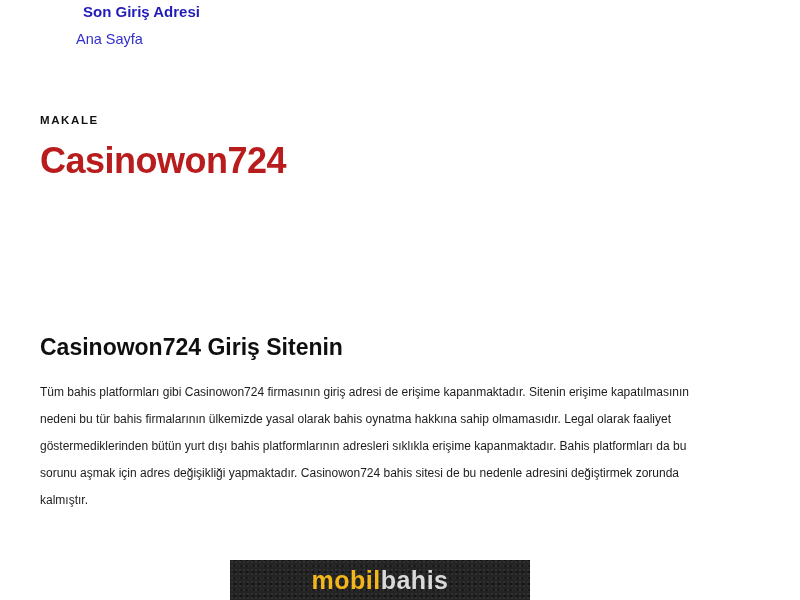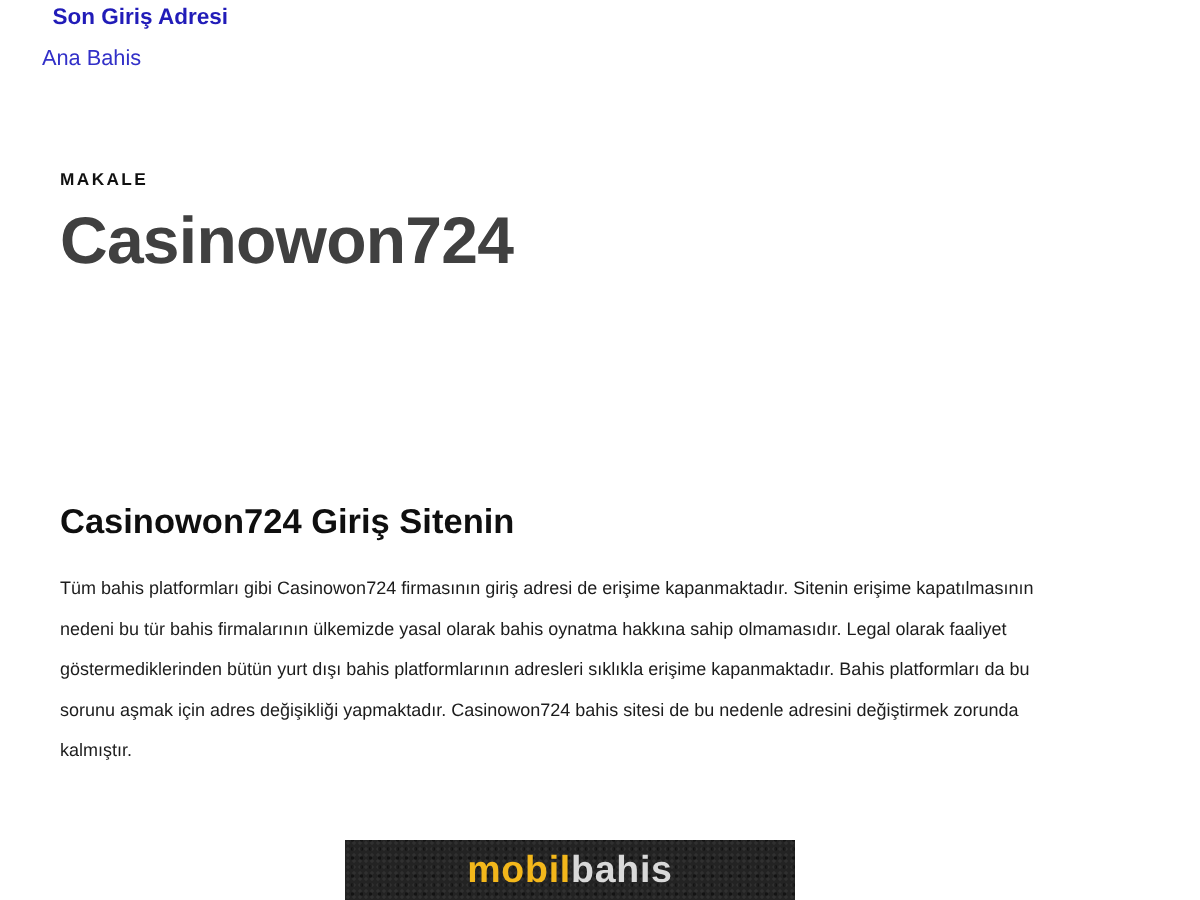--- a/index.html
+++ b/index.html
@@ -4,21 +4,21 @@
 <style>
   * { box-sizing: border-box; }
   html, body {
     margin: 0; padding: 0;
     width: 800px; height: 600px;
     overflow: hidden;
     background: #ffffff;
     font-family: "Liberation Sans", "DejaVu Sans", sans-serif;
   }
   
-  .site-header { padding: 3px 0 0 28px; }
+  .site-header { padding: 3px 0 0 76px; }
   .site-title {
     display: inline-block;
     margin-left: 7px;
     font-size: 15px;
     line-height: 17px;
     font-weight: 700;
     color: #211cb8;
     text-decoration: none;
     cursor: pointer;
   }
@@ -39,25 +39,25 @@
     font-size: 11.5px;
     line-height: 13px;
     font-weight: 700;
     letter-spacing: 1.6px;
     text-transform: uppercase;
     color: #111111;
     cursor: pointer;
   }
   .post-title {
     margin: 16px 0 0 0;
-    font-size: 44px;
+    font-size: 36px;
     line-height: 36px;
     font-weight: 700;
     letter-spacing: -0.5px;
-    color: #404040;
+    color: #b91c1c;
   }
   .section-heading {
     margin: 154px 0 0 0;
     font-size: 23px;
     line-height: 28px;
     font-weight: 700;
     color: #0f0f0f;
   }
   .article-paragraph {
     margin: 18px 0 0 0;
@@ -90,21 +90,21 @@
   }
   .logo-yellow { color: #f3b71b; }
   .logo-gray  { color: #d9d9d9; }
 </style>
 </head>
 <body>
 
 <header class="site-header">
   <a class="site-title">Son Giriş Adresi</a>
   <nav class="primary-nav">
-    <a class="nav-link">Ana Bahis</a>
+    <a class="nav-link">Ana Sayfa</a>
   </nav>
 </header>
 
 <main class="article-main">
   <div class="post-category">MAKALE</div>
 
   <h1 class="post-title">Casinowon724</h1>
 
   <h2 class="section-heading">Casinowon724 Giriş Sitenin</h2>
 

